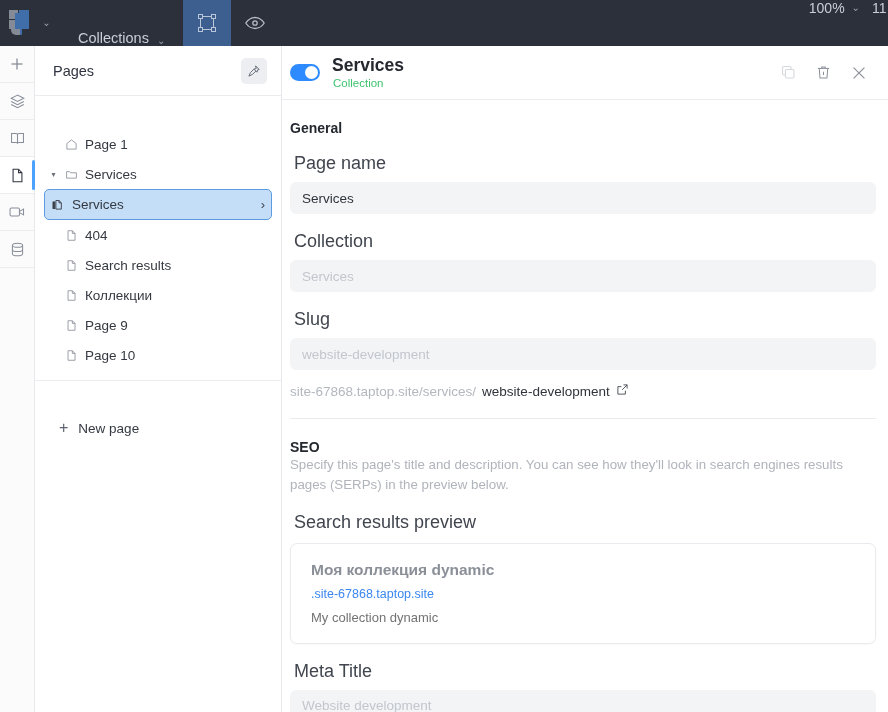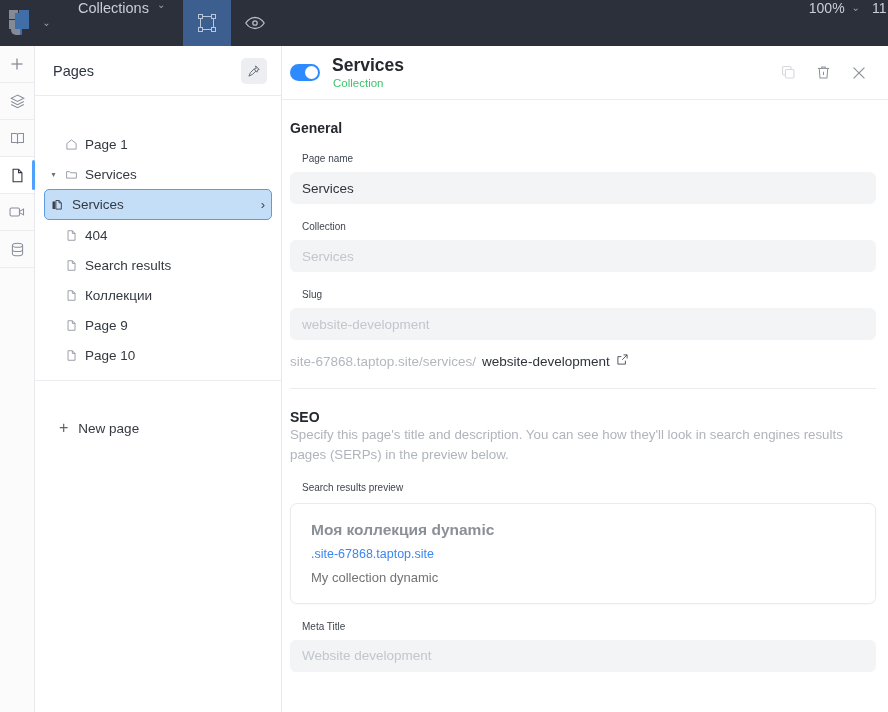--- a/index.html
+++ b/index.html
@@ -27,21 +27,21 @@
   .logo-mark i { position: absolute; display: block; }
   .lm1 { left: 0; top: 0; width: 9px; height: 9px; background: #848a96; }
   .lm2 { left: 10px; top: 0; width: 10px; height: 10px; background: #3f6ea8; }
   .lm3 { left: 0; top: 10px; width: 9px; height: 9px; background: #848a96; }
   .lm4 { left: 11px; top: 10px; width: 9px; height: 9px; background: #3f6ea8; }
   .lm5 { left: 6px; top: 3px; width: 7px; height: 22px; background: #3f6ea8; border-bottom-left-radius: 7px;}
   .lm6 { left: 2px; top: 19px; width: 9px; height: 6px; background: #848a96; border-bottom-left-radius:5px;}
   .caret { font-size: 10px; color: #9aa0ac; line-height: 1; }
 
   .tb-item {
-    display: flex; align-items: flex-start; gap: 8px;
+    display: flex; align-items: flex-end; gap: 8px;
     padding: 0 18px;
     font-size: 14.5px; color: #c9ced7; cursor: pointer; user-select: none;
   }
   .tb-tool {
     width: 48px; display: flex; align-items: center; justify-content: center;
     cursor: pointer;
   }
   .tb-tool.active { background: #3c5f8f; }
   .tb-right { margin-left: auto; display: flex; align-items: flex-start; }
   .tb-zoom {
@@ -133,21 +133,21 @@
   .head-texts { display: flex; flex-direction: column; gap: 1px; }
   .head-title { font-size: 17.5px; color: #24282f; font-weight: bold; line-height: 1.1; }
   .head-status { font-size: 11.5px; color: #3ec46f; padding-left: 1px; }
   .head-actions { margin-left: auto; display: flex; align-items: center; gap: 18px; }
   .ha { cursor: pointer; display: flex; align-items: center; }
   .ha.dim { color: #d5d8dd; }
   .ha.mid { color: #8b9099; }
 
   .panel-body { flex: 1 1 auto; overflow: hidden; padding: 0 12px 0 8px; }
   .sec-title { font-size: 14px; font-weight: bold; color: #24282f; margin: 20px 0 0 0; padding-left: 0; }
-  .field-label { font-size: 10px; color: #40454e; margin: 17px 0 8px 12px; }
+  .field-label { font-size: 18px; color: #40454e; margin: 17px 0 8px 4px; }
   .input {
     height: 32px; border-radius: 6px; background: #f3f4f6;
     display: flex; align-items: center; padding: 0 12px;
     font-size: 13.5px; color: #2f343c; cursor: text;
   }
   .input.ph { color: #c2c6cd; }
   .url-line {
     margin-top: 13px; font-size: 13.5px; color: #b3b7be;
     display: flex; align-items: center; gap: 6px; white-space: nowrap;
   }

